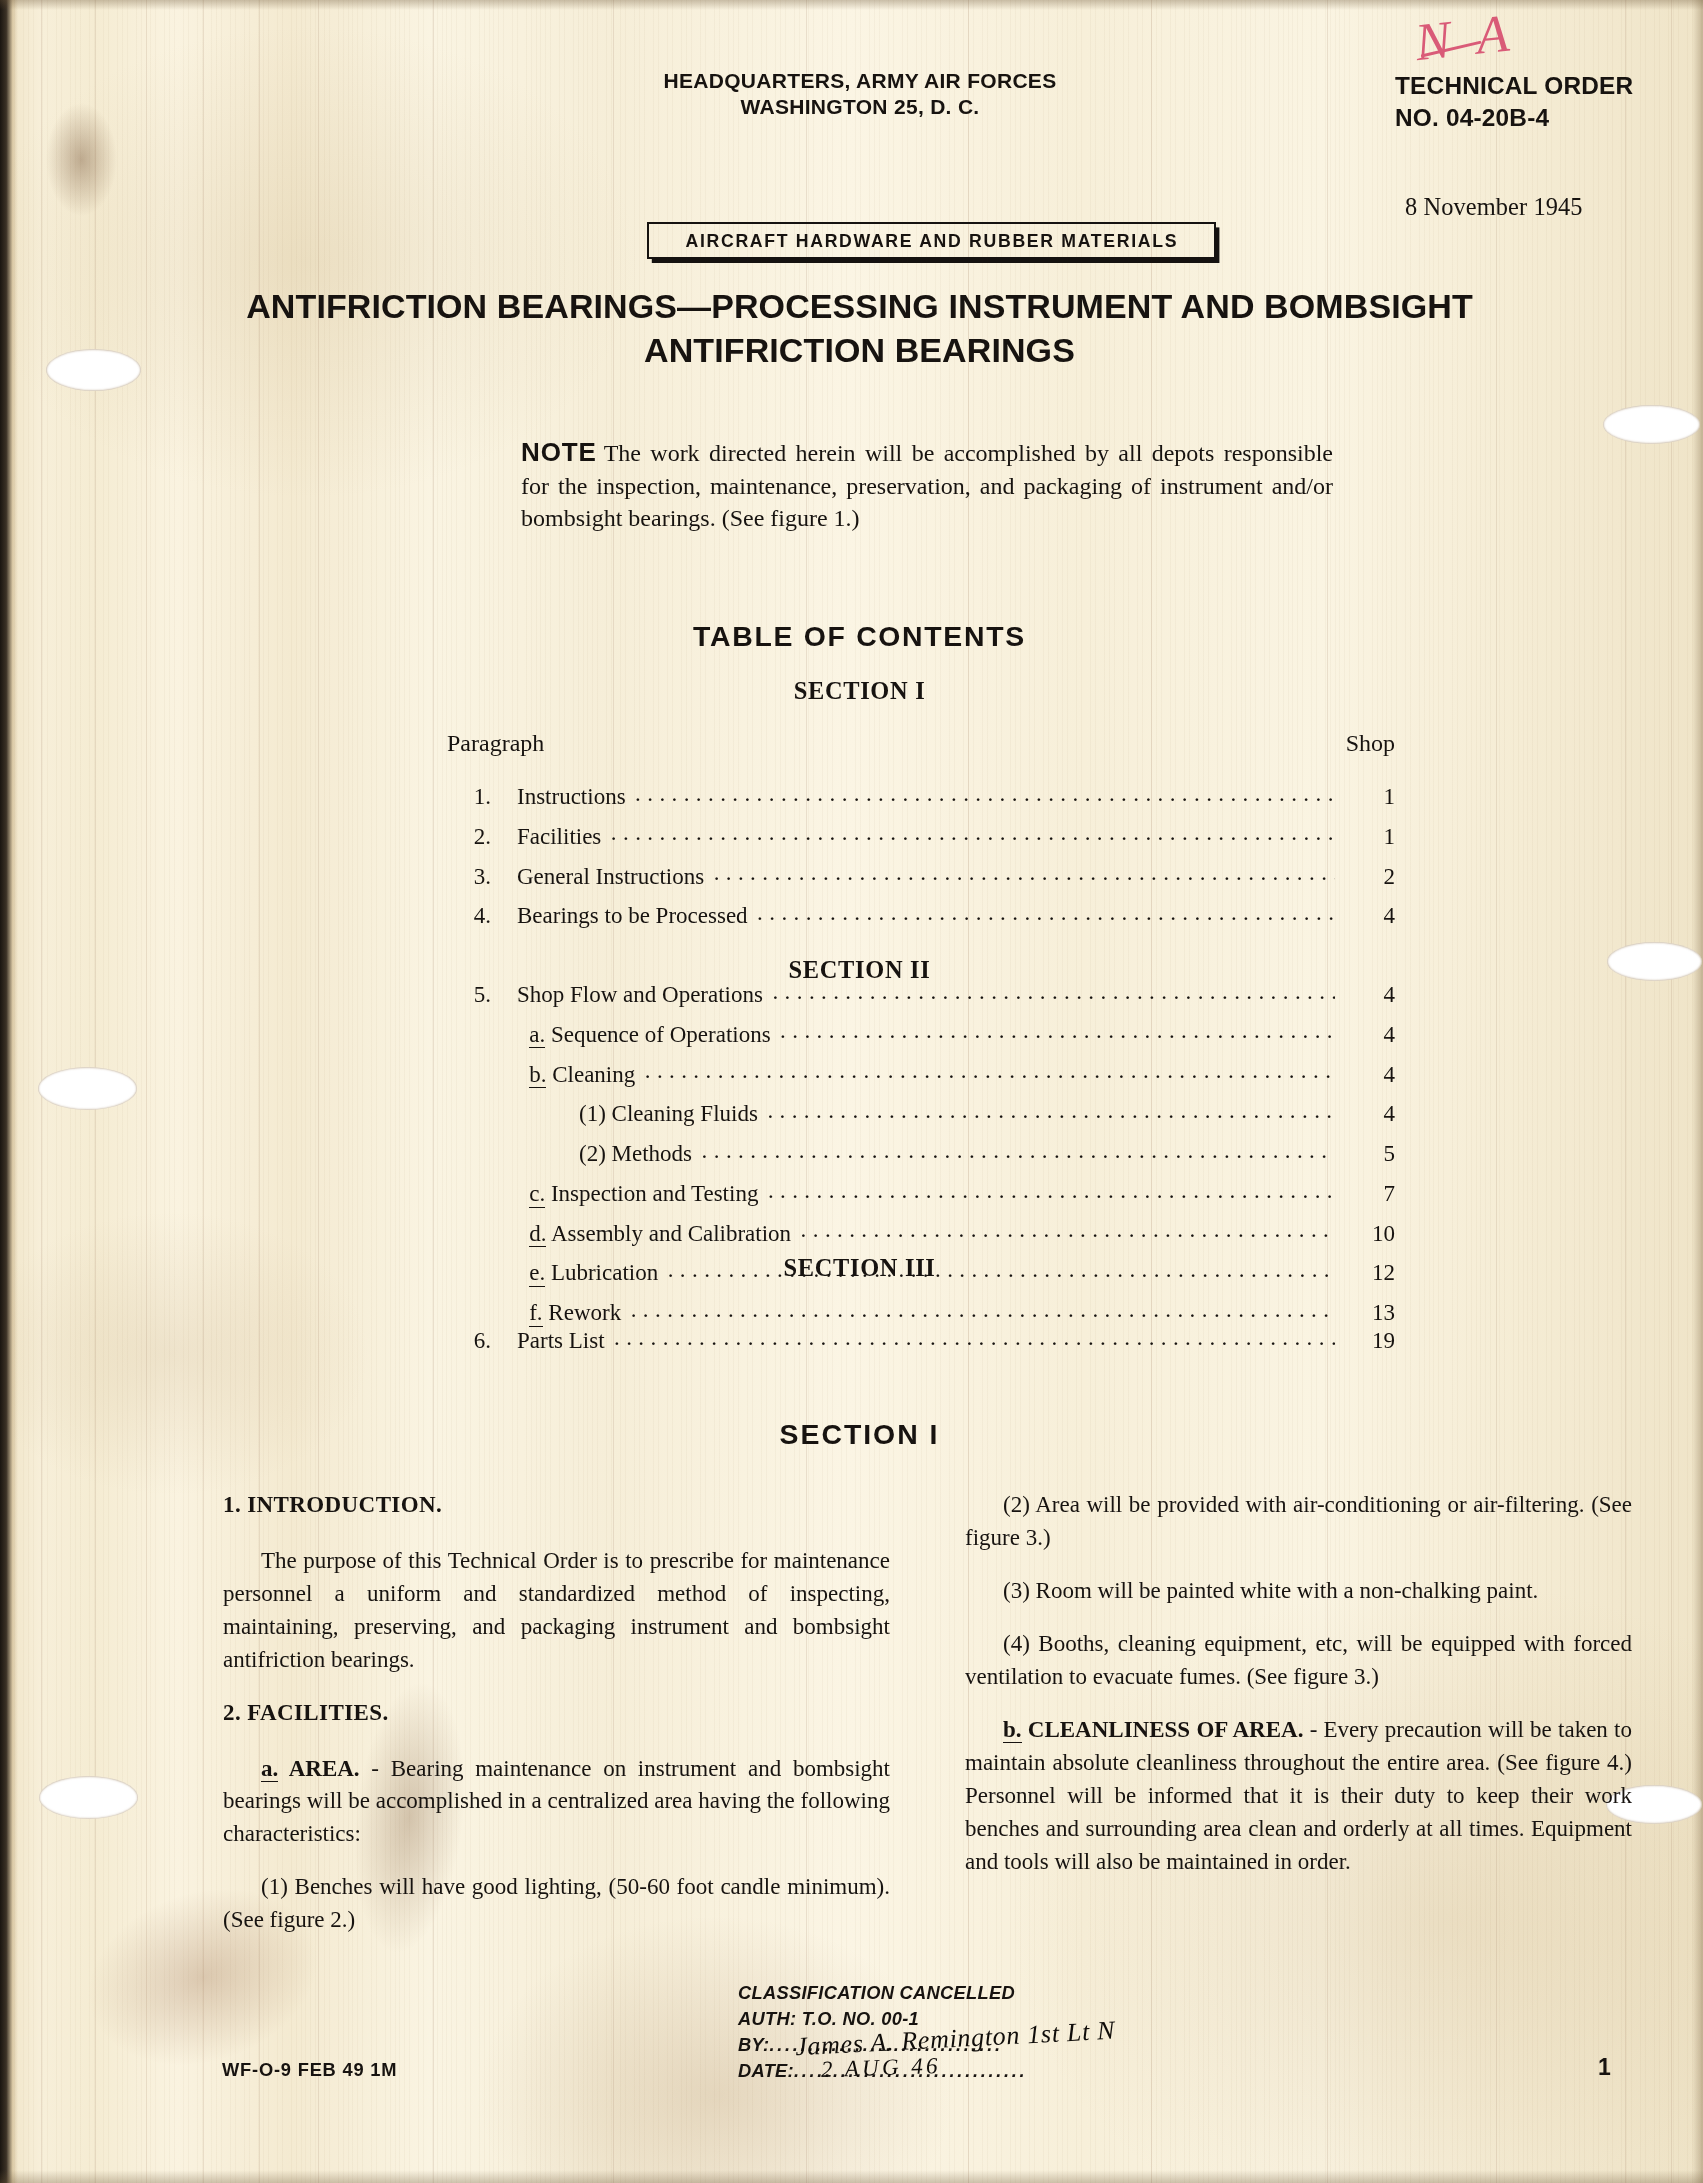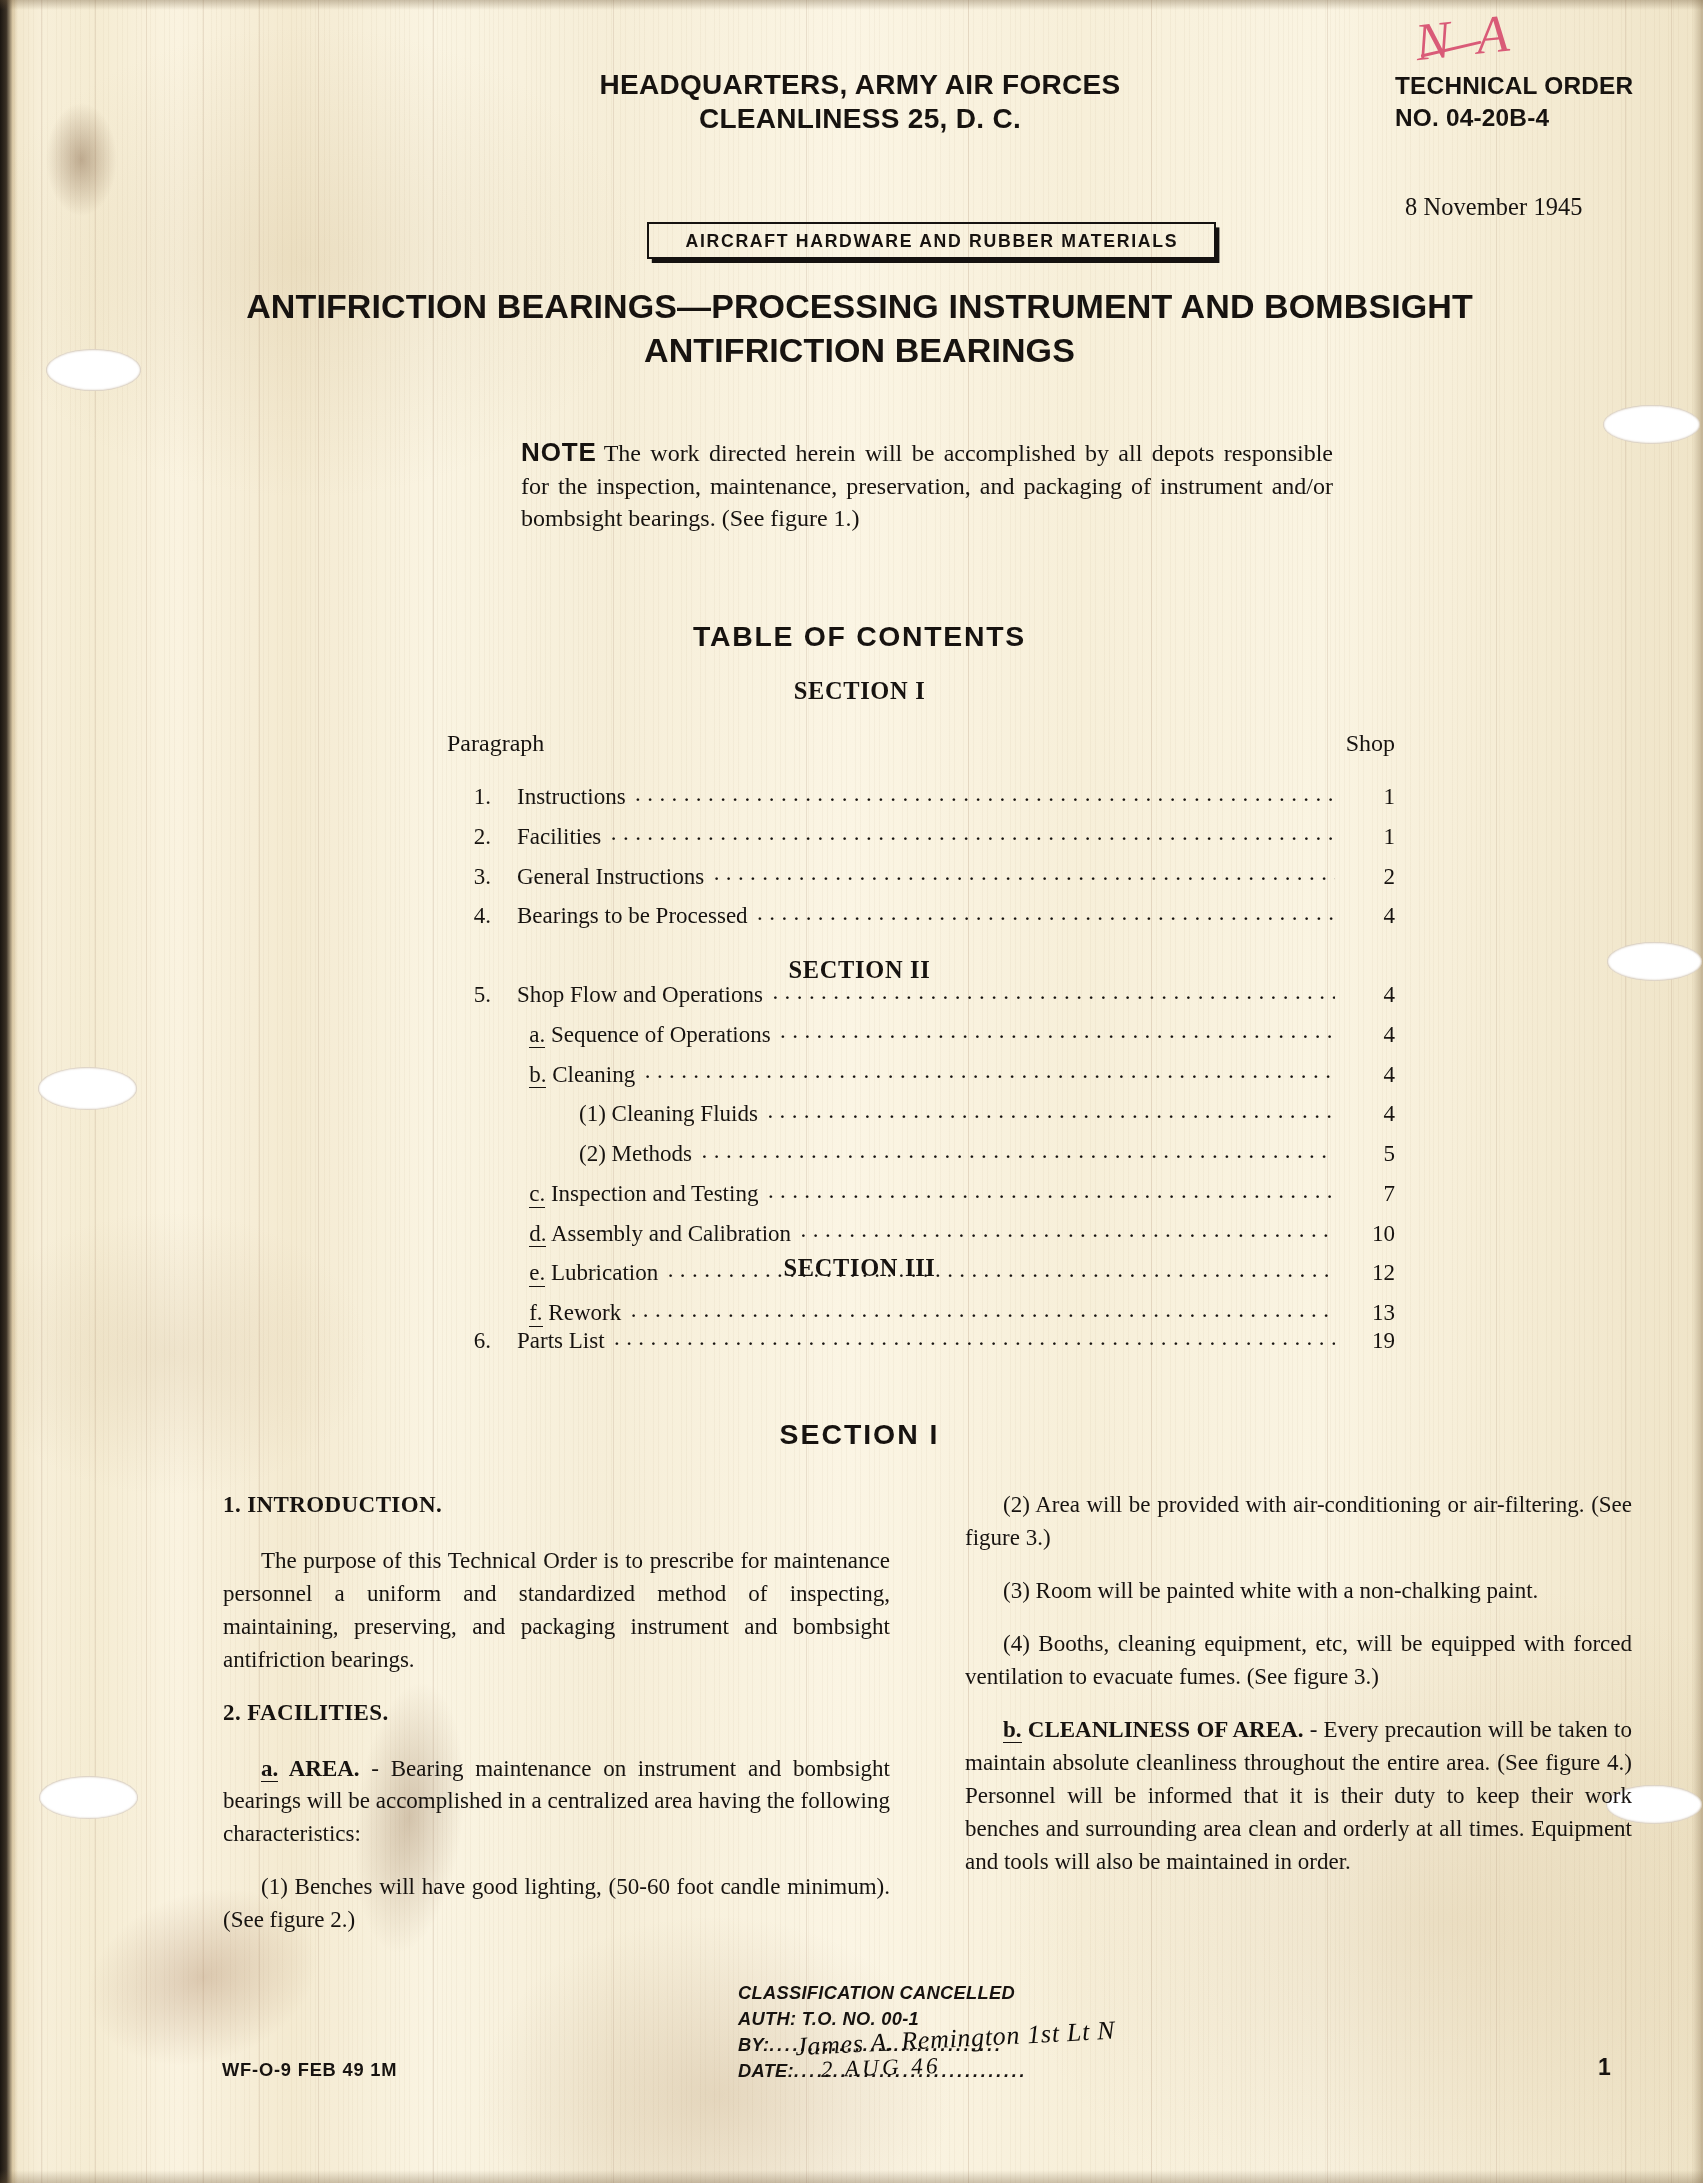--- a/index.html
+++ b/index.html
@@ -78,21 +78,21 @@
   #content { position: absolute; inset: 0; }
 
   .hdr-left {
     position: absolute;
     left: 420px; top: 68px; width: 880px;
     text-align: center;
   }
   .hdr-left .l {
     font-family: "Liberation Sans", sans-serif;
     font-weight: bold;
-    font-size: 28px;
+    font-size: 21px;
     letter-spacing: 0.3px;
     line-height: 1.22;
     white-space: nowrap;
   }
   .hdr-right {
     position: absolute;
     left: 1395px; top: 70px;
     font-family: "Liberation Sans", sans-serif;
     font-weight: bold;
     font-size: 24.4px;
@@ -350,21 +350,21 @@
   <div class="punch" style="left:1606px; top:1785px; width:96px; height:39px;"></div>
 
   <div class="smudge" style="left:81px; top:1889px; width:244px; height:176px; background:radial-gradient(ellipse at 50% 50%, rgba(150,105,70,.30), rgba(0,0,0,0) 68%); transform:rotate(-18deg);"></div>
   <div class="smudge" style="left:352px; top:1672px; width:115px; height:291px; background:radial-gradient(ellipse at 50% 50%, rgba(130,95,62,.32), rgba(0,0,0,0) 66%); transform:rotate(6deg);"></div>
   <div class="smudge" style="left:41px; top:95px; width:81px; height:129px; background:radial-gradient(ellipse at 50% 50%, rgba(110,75,45,.40), rgba(0,0,0,0) 62%);"></div>
 
   <div id="content">
 
     <div class="hdr-left">
       <div class="l">HEADQUARTERS, ARMY AIR FORCES</div>
-      <div class="l">CLEANLINESS 25, D. C.</div>
+      <div class="l">WASHINGTON 25, D. C.</div>
     </div>
 
     <div class="redmark">
       <span>N A</span>
       <span class="strike"></span>
     </div>
 
     <div class="hdr-right">
       <div>TECHNICAL ORDER</div>
       <div>NO.  04-20B-4</div>

